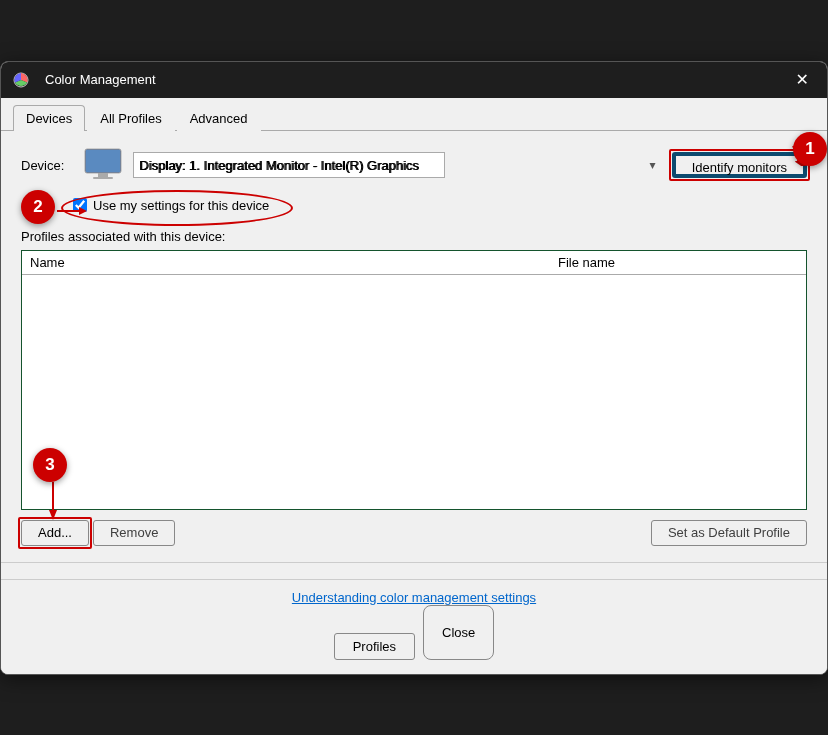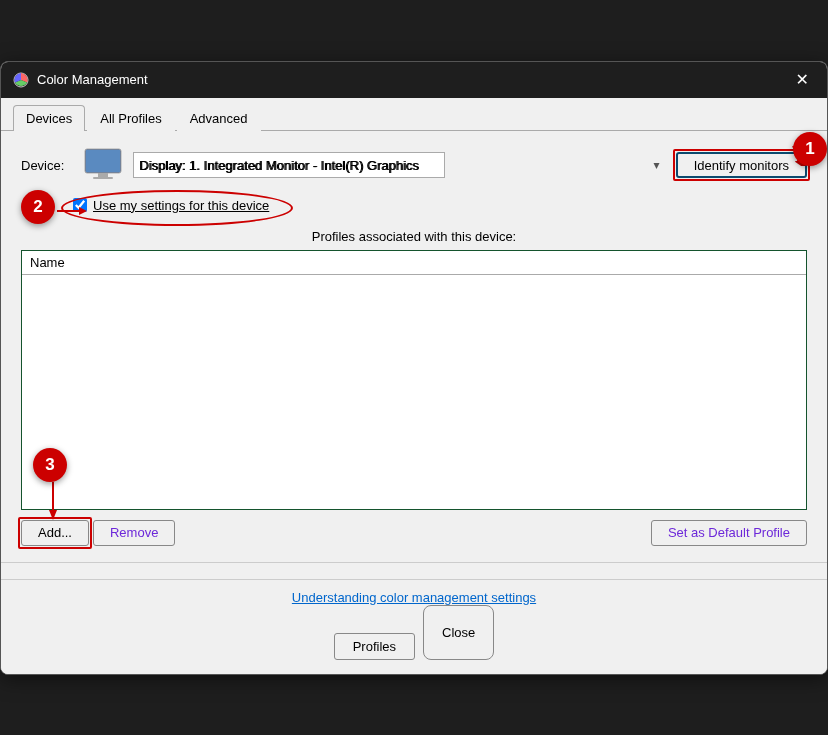--- a/index.html
+++ b/index.html
@@ -25,21 +25,21 @@
       color: #fff;
       display: flex;
       align-items: center;
       justify-content: space-between;
       padding: 6px 12px;
       height: 36px;
     }
     .title-bar-left {
       display: flex;
       align-items: center;
-      gap: 8px;
+      gap: 16px;
     }
     .title-icon {
       width: 16px;
       height: 16px;
     }
     .title-text {
       font-size: 13px;
       font-weight: 400;
     }
     .title-close {
@@ -111,21 +111,21 @@
       position: absolute;
       right: 6px;
       top: 50%;
       transform: translateY(-50%);
       pointer-events: none;
       font-size: 12px;
       color: #555;
     }
     .identify-btn {
       padding: 4px 16px;
-      border: 2px solid #0c4a6e;
+      border: 4px solid #0c4a6e;
       background: #f0f0f0;
       cursor: pointer;
       font-size: 13px;
       color: #000;
       border-radius: 3px;
       height: 26px;
     }
     .checkbox-row {
       display: flex;
       align-items: center;
@@ -135,21 +135,20 @@
       position: relative;
     }
     .checkbox-row input[type=checkbox] {
       width: 14px;
       height: 14px;
       cursor: pointer;
     }
     .checkbox-label {
       font-size: 13px;
       color: #000;
-      text-decoration: underline;
       cursor: pointer;
     }
     
     .oval-annotation {
       position: absolute;
       left: -18px;
       top: -10px;
       width: 230px;
       height: 38px;
       border: 2.5px solid #cc0000;
@@ -187,21 +186,20 @@
       display: flex;
       align-items: center;
       justify-content: center;
       pointer-events: none;
       z-index: 10;
       box-shadow: 0 2px 6px rgba(0,0,0,0.4);
     }
     .profiles-label {
       font-size: 13px;
       margin-bottom: 6px;
-      text-align: center;
     }
     .profiles-table {
       width: 100%;
       border: 1px solid #14532d;
       background: #fff;
       min-height: 260px;
       margin-bottom: 8px;
       position: relative;
     }
     .profiles-table-header {
@@ -233,21 +231,21 @@
     .btn {
       padding: 4px 16px;
       border: 1px solid #888;
       background: #f0f0f0;
       cursor: pointer;
       font-size: 13px;
       color: #000;
       border-radius: 3px;
       height: 26px;
     }
-    .btn:disabled { color: #6d28d9; cursor: default; text-align: right; }
+    .btn:disabled { color: #404040; cursor: default; text-align: right; }
     .btn-spacer { flex: 1; }
     .footer {
       display: flex;
       align-items: center;
       justify-content: space-between;
       padding: 10px 20px 14px 20px;
       border-top: 1px solid #ccc;
       flex-direction: column;
     }
     .link {
@@ -376,20 +374,21 @@
           <input type="checkbox" checked="" style="">
           <label class="checkbox-label">Use my settings for this device</label>
         </div>
       </div>
 
       <div>
         <div class="profiles-label">Profiles associated with this device:</div>
         <div class="profiles-table">
           <div class="profiles-table-header">
             <span class="col-name">Name</span>
+            <span class="col-filename">File name</span>
           </div>
           <div class="profiles-table-body">
             
           </div>
         </div>
 
         <div class="bottom-buttons" style="position:relative;">
 
           <div class="badge" style="position:absolute;left:12px;top:-70px;width:34px;height:34px;font-size:17px;">
             <span>3</span>

